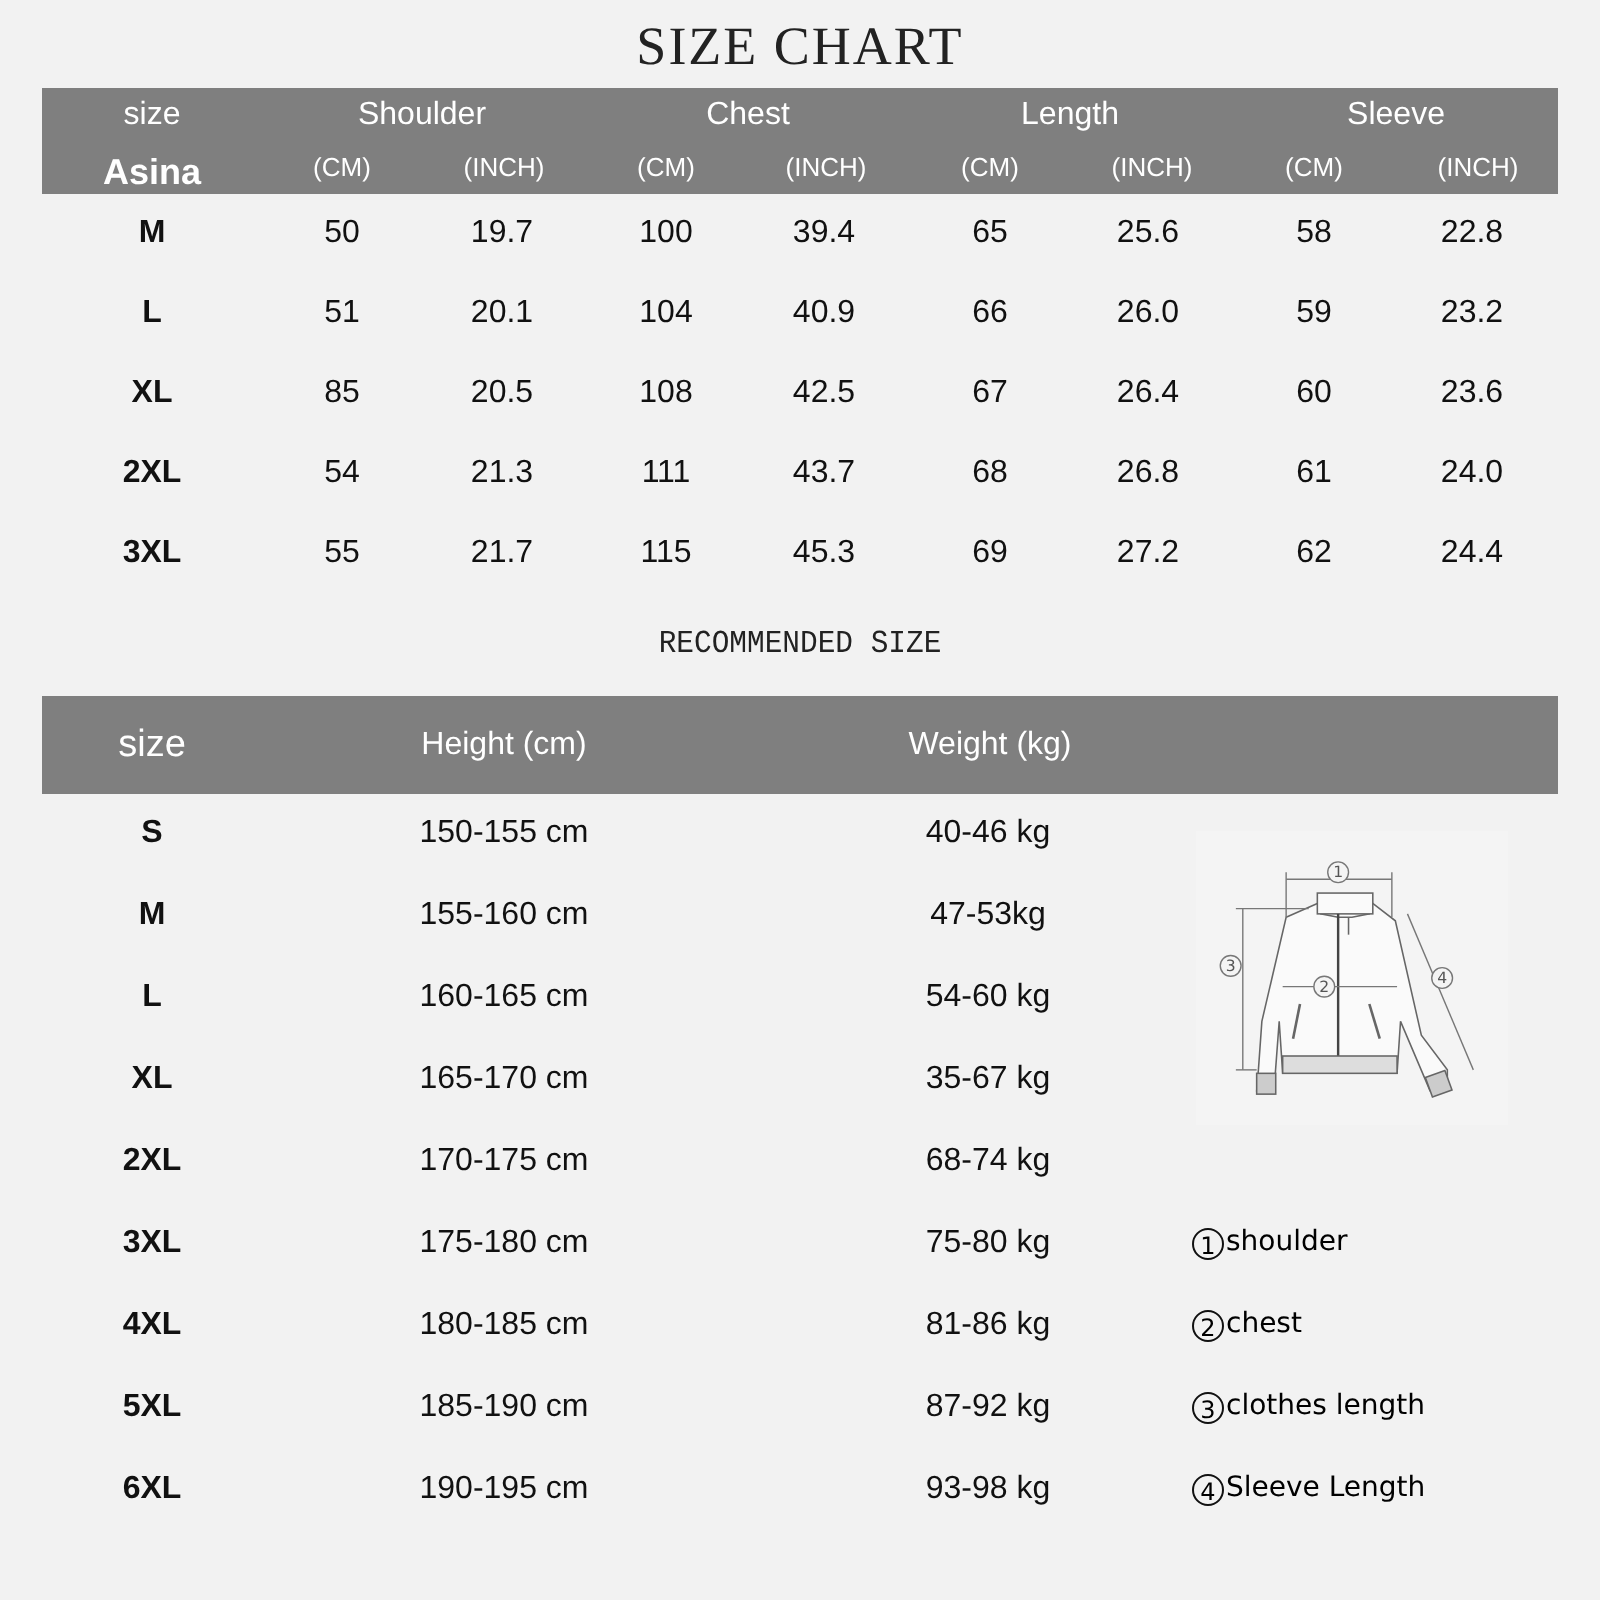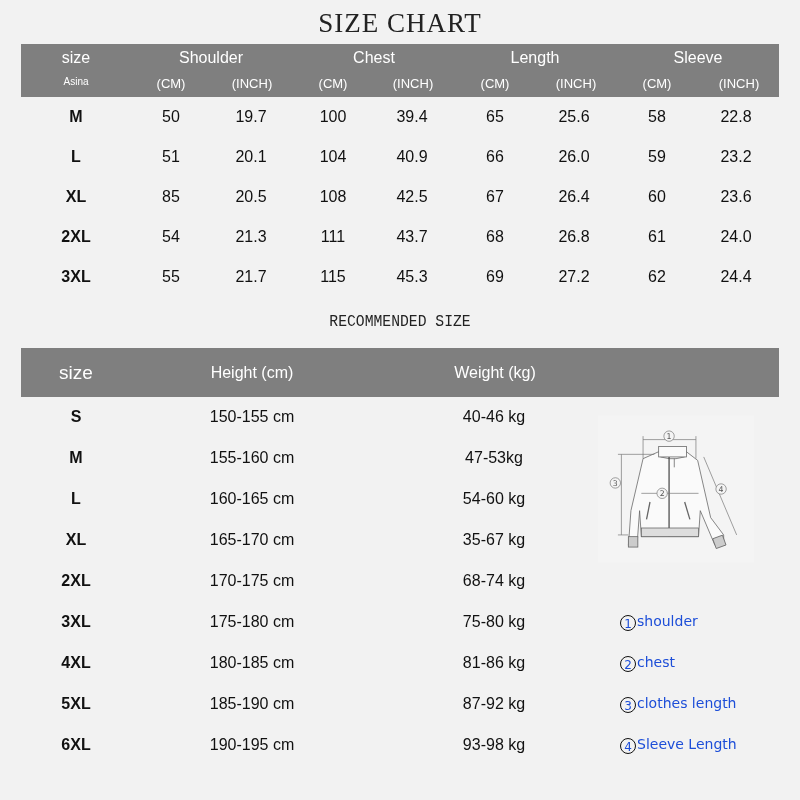--- a/index.html
+++ b/index.html
@@ -5,29 +5,29 @@
   html, body { margin:0; padding:0; }
   body { width:800px; height:800px; background:#f2f2f2; position:relative; overflow:hidden; font-family:"Liberation Sans", sans-serif; color:#111; }
   .title { position:absolute; left:0; width:800px; top:8px; text-align:center; font-family:"Liberation Serif", serif; font-size:27px; letter-spacing:1px; color:#222; }
   .subtitle { position:absolute; left:0; width:800px; top:313px; text-align:center; font-family:"Liberation Mono", monospace; font-size:16px; color:#222; transform:scaleX(0.92); }
   .hdr { position:absolute; left:21px; width:758px; background:#7f7f7f; color:#fff; }
   .hdr1 { top:44px; height:53px; }
   .hdr2 { top:348px; height:49px; }
   .cell { position:absolute; transform:translateX(-50%); white-space:nowrap; text-align:center; }
   .h-main { font-size:16px; top:5px; }
   .h-sub { font-size:13px; top:32px; }
-  .h-asina { font-size:10px; font-weight:normal; top:32px; }
+  .h-asina { font-size:18px; font-weight:bold; top:32px; }
   .row { position:absolute; left:0; width:800px; height:20px; }
   .row .cell { font-size:16px; top:0; }
   .row .sz { font-weight:bold; }
   .h2-size { font-size:19px; top:14px; }
   .h2-col { font-size:16px; top:16px;text-align:center; }
   .h2-meas { font-size:16px; top:3px; line-height:22px; }
   .diagram { position:absolute; left:598px; top:410px; width:156px; height:158px; }
-  .legend { position:absolute; left:620px; font-family:"DejaVu Sans", sans-serif; font-size:14px; color:#1d4ed8; white-space:nowrap; }
+  .legend { position:absolute; left:596px; font-family:"DejaVu Sans", sans-serif; font-size:14px; color:#000000; white-space:nowrap; }
   .legend .num { display:inline-block; width:16px; height:16px; border:1px solid #111; border-radius:50%; text-align:center; line-height:16px; font-size:12px; margin-right:1px; box-sizing:border-box; vertical-align:-2px; }
 </style>
 </head>
 <body>
 
 <div class="title">SIZE CHART</div>
 
 <div class="hdr hdr1">
   <span class="cell h-main" style="left:55px">size</span>
   <span class="cell h-main" style="left:190px">Shoulder</span>

